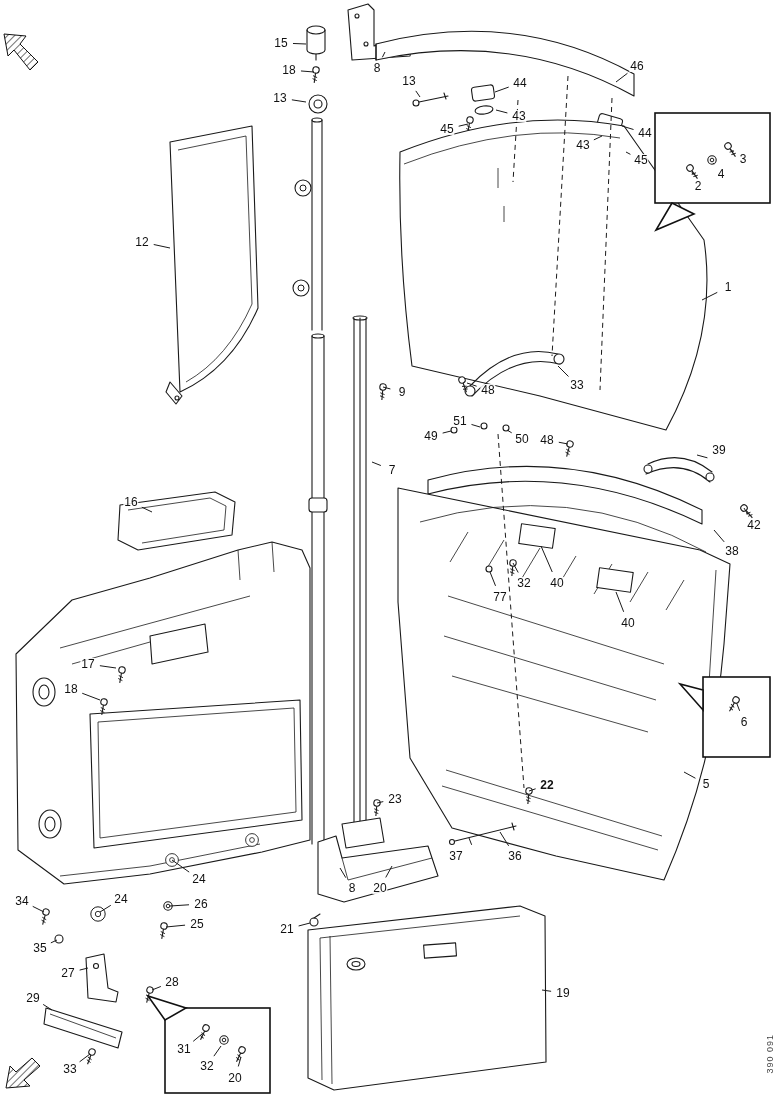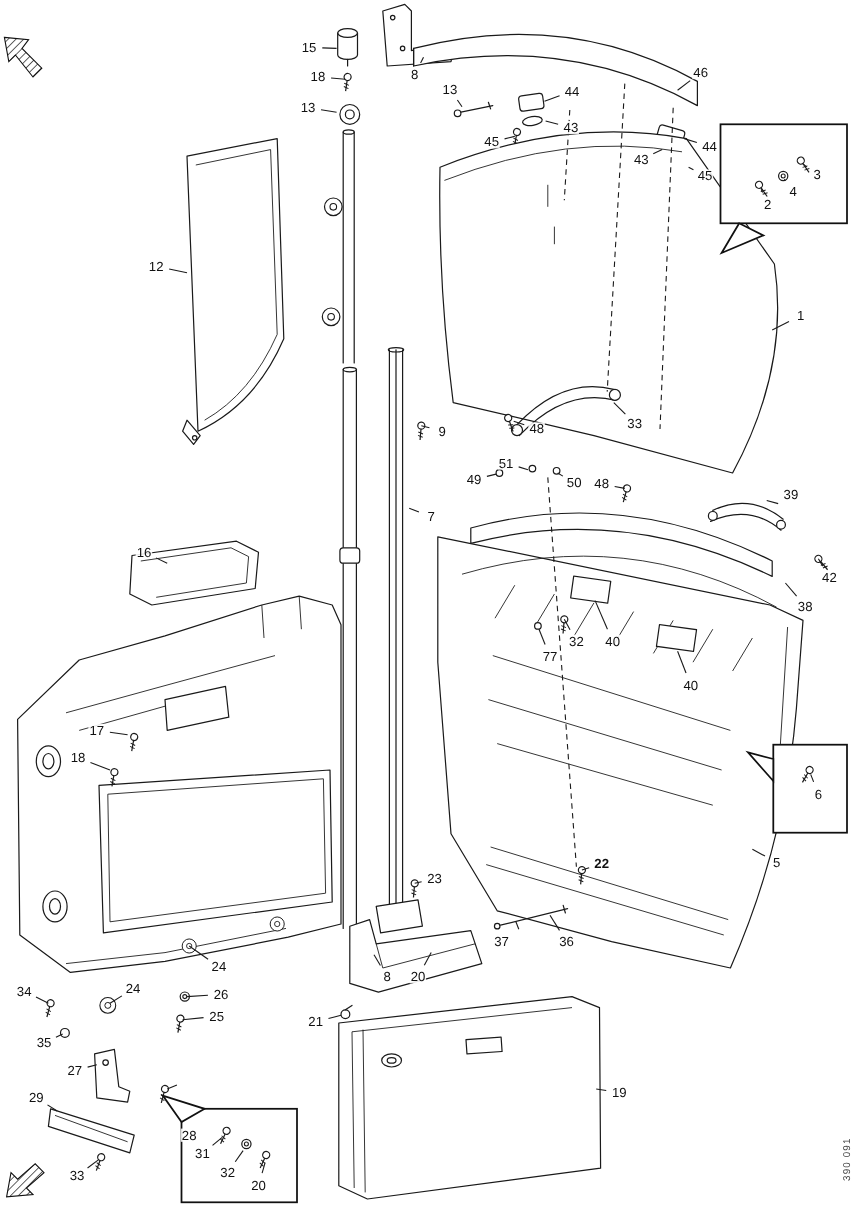--- a/index.html
+++ b/index.html
@@ -369,21 +369,21 @@
       <div class="callout" style="left: 352px; top: 888px;">8</div>
       <div class="callout" style="left: 380px; top: 888px;">20</div>
       <div class="callout" style="left: 199px; top: 879px;">24</div>
       <div class="callout" style="left: 121px; top: 899px;">24</div>
       <div class="callout" style="left: 201px; top: 904px;">26</div>
       <div class="callout" style="left: 197px; top: 924px;">25</div>
       <div class="callout" style="left: 287px; top: 929px; text-align: right;">21</div>
       <div class="callout" style="left: 22px; top: 901px;">34</div>
       <div class="callout" style="left: 40px; top: 948px;">35</div>
       <div class="callout" style="left: 68px; top: 973px;">27</div>
-      <div class="callout" style="left: 172px; top: 1032px;">28</div>
+      <div class="callout" style="left: 172px; top: 982px;">28</div>
       <div class="callout" style="left: 563px; top: 993px;">19</div>
       <div class="callout" style="left: 33px; top: 998px;">29</div>
       <div class="callout" style="left: 184px; top: 1049px;">31</div>
       <div class="callout" style="left: 207px; top: 1066px;">32</div>
       <div class="callout" style="left: 235px; top: 1078px;">20</div>
       <div class="callout" style="left: 70px; top: 1069px;">33</div>
     </div>
 
   <div class="doccode">390 091</div>
 </div>

